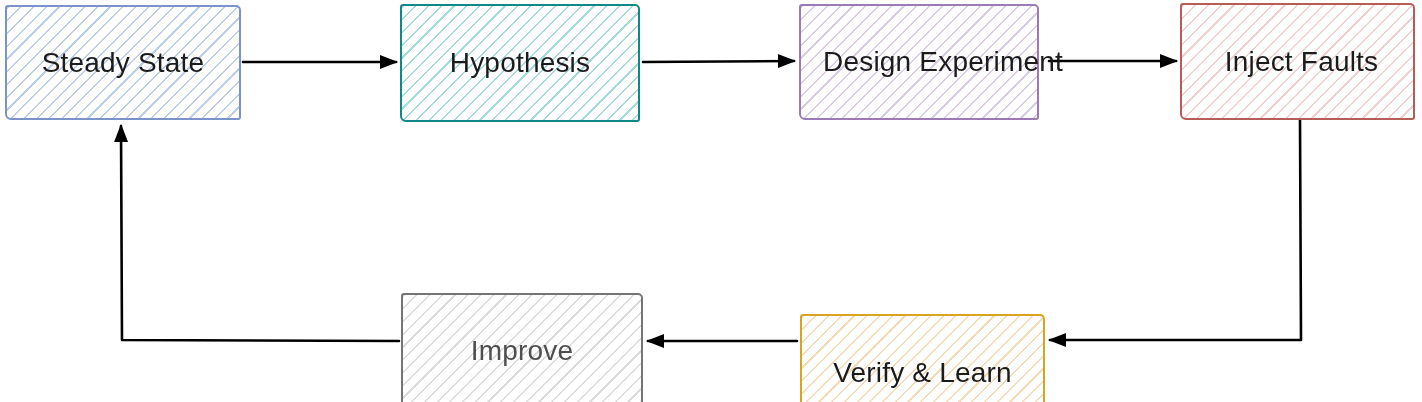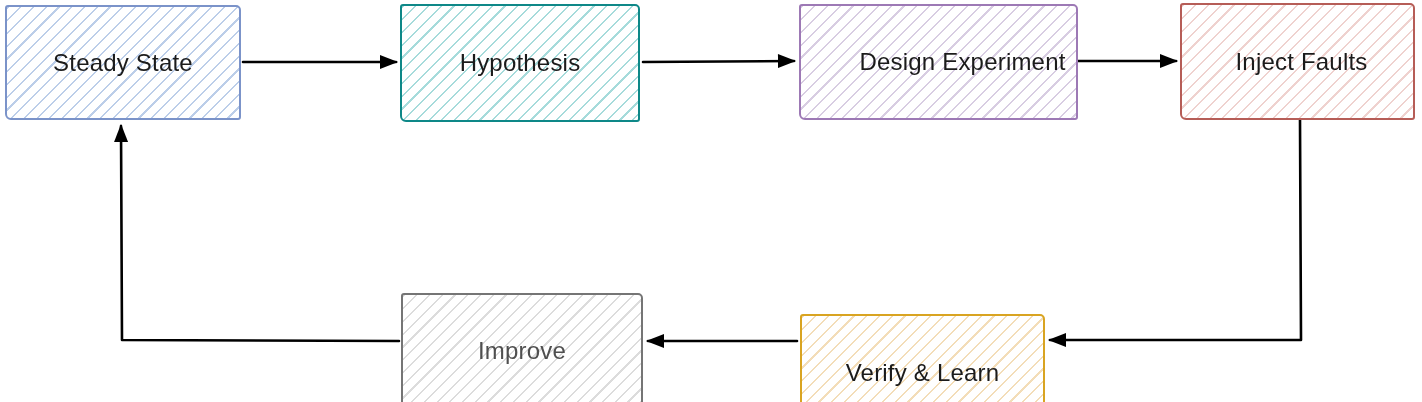--- a/index.html
+++ b/index.html
@@ -34,21 +34,21 @@
       var(--hatch, #ddd) 0px,
       var(--hatch, #ddd) 1.6px,
       transparent 1.6px,
       transparent 9px
     );
     display: flex;
     align-items: center;
     justify-content: center;
   }
   .node-label {
-    font-size: 24px;
+    font-size: 28px;
     letter-spacing: 0.2px;
     color: var(--text, #1a1a1a);
     white-space: nowrap;
     user-select: none;
   }
 </style>
 </head>
 <body>
 
 <div class="canvas" style="background: rgb(255, 255, 255);">
@@ -68,21 +68,21 @@
   </svg>
 
   <div class="node" style="left: 5px; top: 5px; width: 236px; height: 115px; --border: #7b93c9; --hatch: #bccee9; --text: #1b1b1b;">
     <span class="node-label">Steady State</span>
   </div>
 
   <div class="node" style="left: 400px; top: 4px; width: 240px; height: 118px; justify-content: center; --border: #0e8888; --hatch: #a6dbdb; --text: #1b1b1b;">
     <span class="node-label">Hypothesis</span>
   </div>
 
-  <div class="node" style="left: 799px; top: 4px; width: 279px; height: 116px; padding-left: 48px; --border: #9d79b5; --hatch: #d8cde2; --text: #1b1b1b;">
+  <div class="node" style="left: 799px; top: 4px; width: 240px; height: 116px; padding-left: 48px; --border: #9d79b5; --hatch: #d8cde2; --text: #1b1b1b;">
     <span class="node-label">Design Experiment</span>
   </div>
 
   <div class="node" style="left: 1180px; top: 3px; width: 235px; height: 117px; padding-left: 8px; --border: #b65d57; --hatch: #efd2cf; --text: #1b1b1b;">
     <span class="node-label">Inject Faults</span>
   </div>
 
   <div class="node" style="left: 800px; top: 281px; width: 245px; height: 117px; margin-top: 33px; --border: #d9a421; --hatch: #f3ddb8; --text: #1b1b1b;">
     <span class="node-label">Verify &amp; Learn</span>
   </div>

